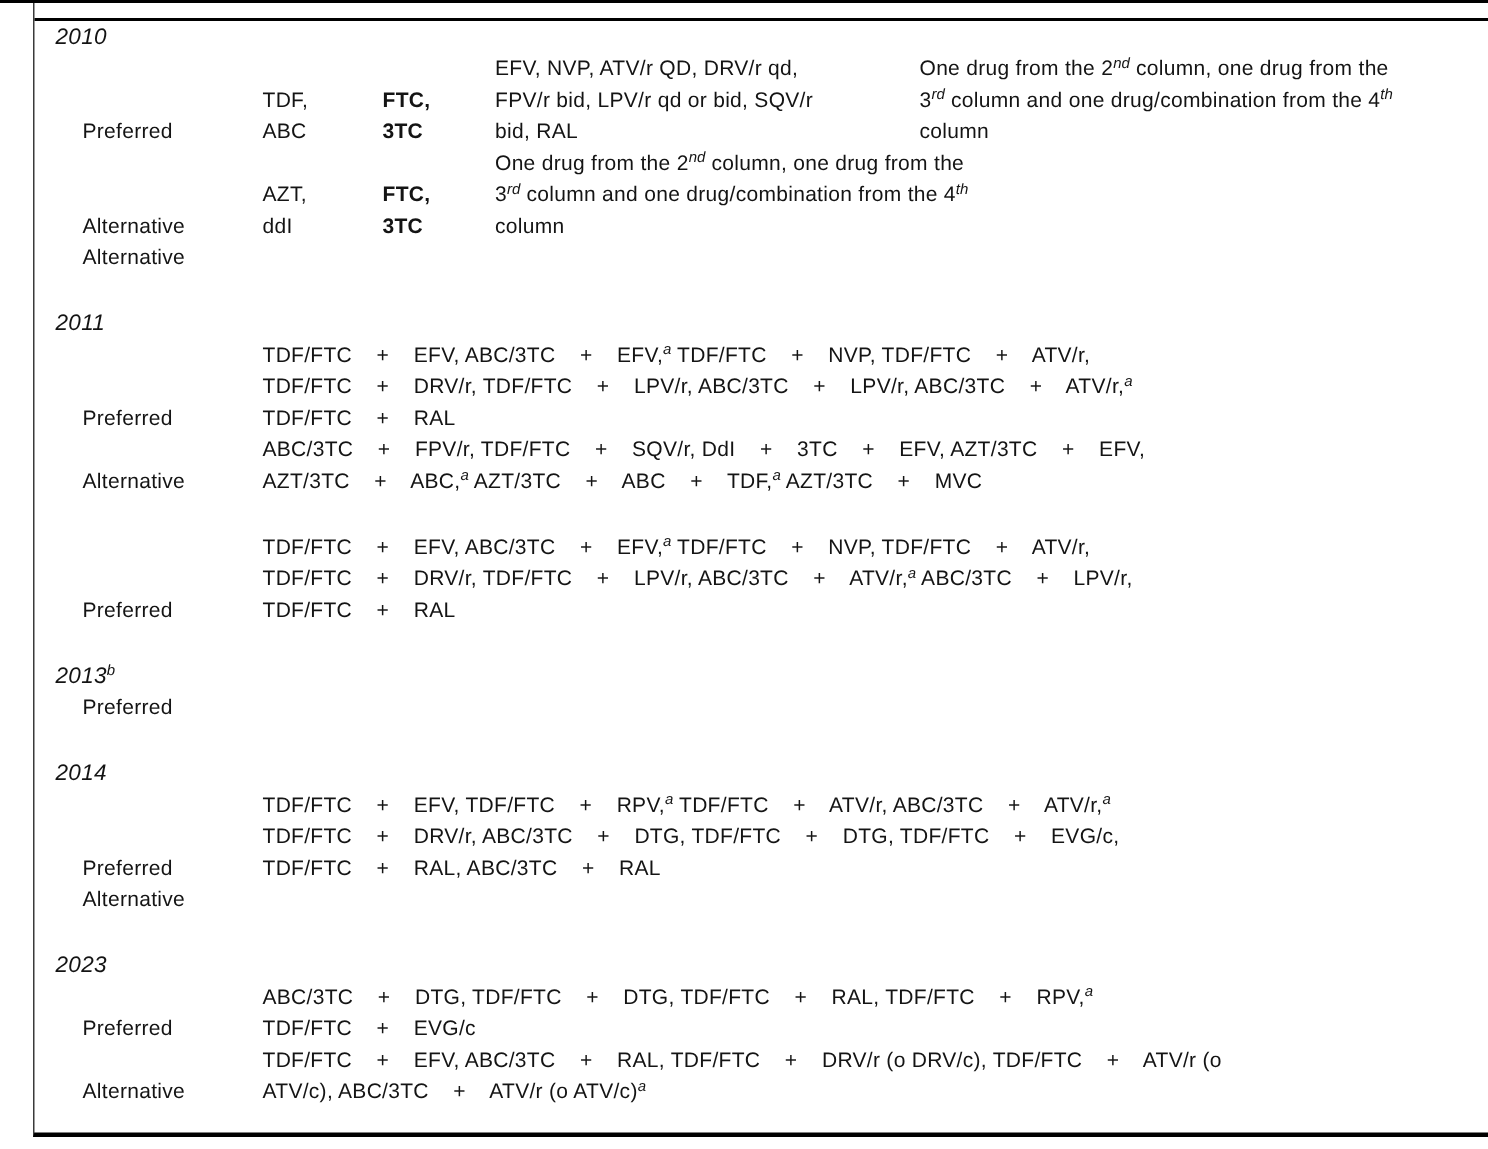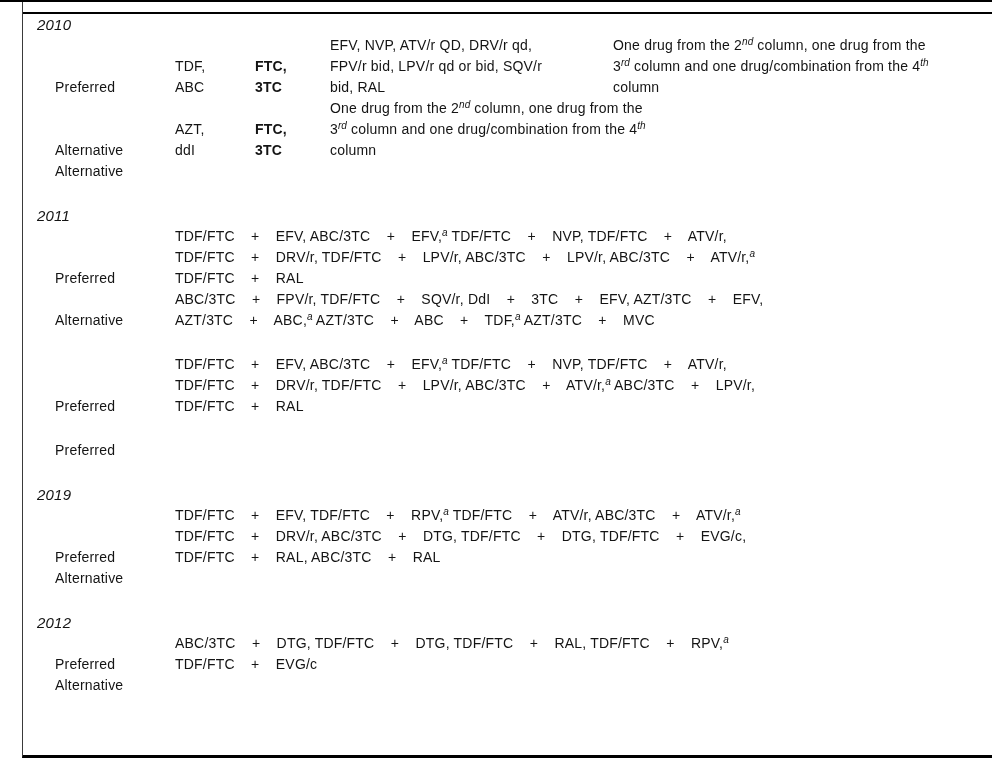--- a/index.html
+++ b/index.html
@@ -100,39 +100,41 @@
             <div class="text">ABC/3TC    +    FPV/r, TDF/FTC    +    SQV/r, DdI    +    3TC    +    EFV, AZT/3TC    +    EFV,<br>AZT/3TC    +    ABC,<sup>a</sup> AZT/3TC    +    ABC    +    TDF,<sup>a</sup> AZT/3TC    +    MVC</div>
           </div>
         </div>
         <div class="section">
           <div class="row line-row">
             <div class="label">Preferred</div>
             <div class="text">TDF/FTC    +    EFV, ABC/3TC    +    EFV,<sup>a</sup> TDF/FTC    +    NVP, TDF/FTC    +    ATV/r,<br>TDF/FTC    +    DRV/r, TDF/FTC    +    LPV/r, ABC/3TC    +    ATV/r,<sup>a</sup> ABC/3TC    +    LPV/r,<br>TDF/FTC    +    RAL</div>
           </div>
         </div>
         <div class="section">
+          <div class="year">2013<sup>b</sup></div>
           <div class="row line-row">
             <div class="label">Preferred</div>
           </div>
         </div>
         <div class="section">
-          <div class="year">2019</div>
+          <div class="year">2014</div>
           <div class="row line-row">
             <div class="label">Preferred</div>
             <div class="text">TDF/FTC    +    EFV, TDF/FTC    +    RPV,<sup>a</sup> TDF/FTC    +    ATV/r, ABC/3TC    +    ATV/r,<sup>a</sup><br>TDF/FTC    +    DRV/r, ABC/3TC    +    DTG, TDF/FTC    +    DTG, TDF/FTC    +    EVG/c,<br>TDF/FTC    +    RAL, ABC/3TC    +    RAL</div>
           </div>
           <div class="row line-row">
             <div class="label">Alternative</div>
           </div>
         </div>
         <div class="section">
-          <div class="year">2012</div>
+          <div class="year">2023</div>
           <div class="row line-row">
             <div class="label">Preferred</div>
             <div class="text">ABC/3TC    +    DTG, TDF/FTC    +    DTG, TDF/FTC    +    RAL, TDF/FTC    +    RPV,<sup>a</sup><br>TDF/FTC    +    EVG/c</div>
           </div>
           <div class="row line-row">
             <div class="label">Alternative</div>
+            <div class="text">TDF/FTC    +    EFV, ABC/3TC    +    RAL, TDF/FTC    +    DRV/r (o DRV/c), TDF/FTC    +    ATV/r (o<br>ATV/c), ABC/3TC    +    ATV/r (o ATV/c)<sup>a</sup></div>
           </div>
         </div>
       </div>
   </div>
 </div>
 
 </body></html>

